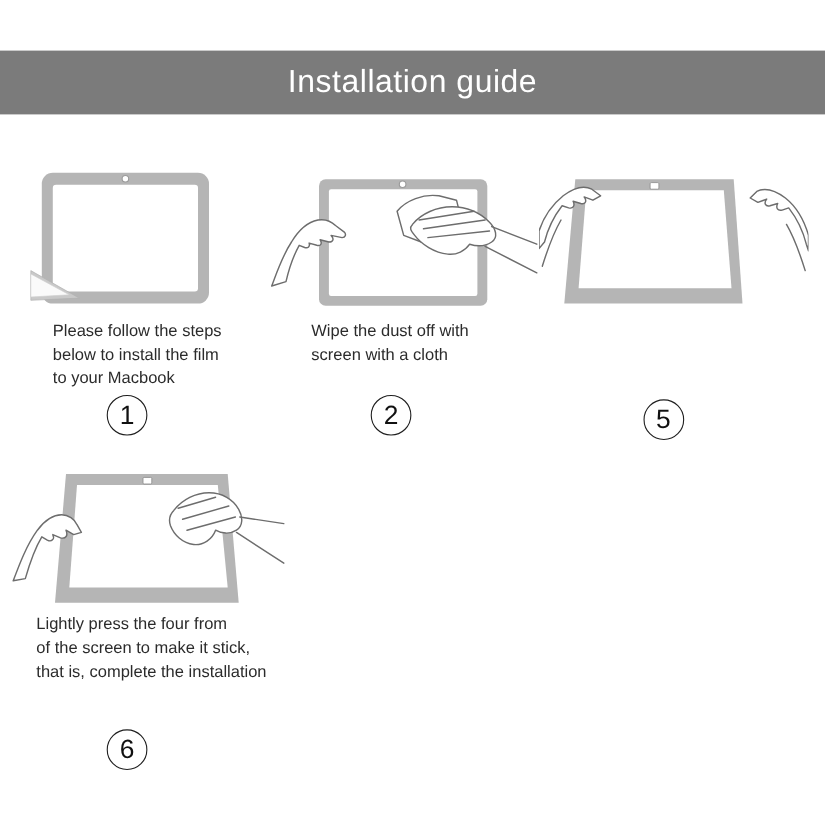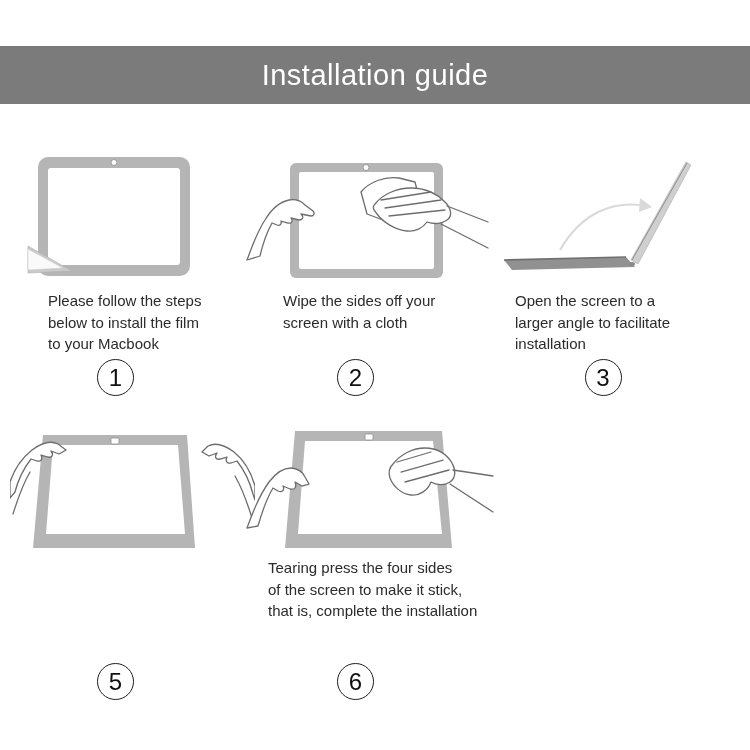--- a/index.html
+++ b/index.html
@@ -87,49 +87,27 @@
           <path class="handfill" d="M2,112 C8,96 12,84 20,72 C26,62 34,54 44,52 C50,51 56,53 60,57 L68,63 C70,65 69,68 66,68 L56,66 C59,69 58,72 54,72 L46,70 C48,73 47,76 43,75 L36,73 C37,76 35,78 32,77 L27,75 C22,84 18,95 15,108 Z"></path>
 
           <path class="handfill" d="M116,44 C124,34 140,28 154,30 L170,34 L176,58 C168,68 152,74 138,72 L122,66 Z"></path>
 
           <path class="handfill" d="M130,56 C138,46 152,40 166,40 C180,40 192,46 200,54 C206,60 208,68 202,72 C196,76 188,76 182,74 C178,80 170,84 162,83 C150,82 138,74 132,66 C128,61 127,59 130,56 Z"></path>
           <path class="line" d="M136,52 L186,44 M140,60 L196,52 M144,68 L200,62"></path>
 
           <path class="line" d="M202,58 L243,74 M196,76 L243,100"></path>
         </svg>
       </div>
-      <div class="caption cap-s2">Wipe the sides off your
+      <div class="caption cap-s2">Wipe the dust off with
 screen with a cloth</div>
       <div class="badge-row">
         <div class="num">2</div>
       </div>
     </div>
 
-    <div class="step row1">
-      <div class="ill">
-        <svg width="250" height="135" viewBox="0 0 250 135">
-
-          <path d="M70,102 C92,64 124,52 156,58" stroke="#d9d9d9" stroke-width="2" fill="none"></path>
-          <path d="M150,50 L162,59 L149,64 Z" fill="#d9d9d9"></path>
-
-          <path d="M141,112 L196,14 L201,17 L148,116 Z" fill="#cfcfcf" stroke="#b5b5b5" stroke-width="0.7"></path>
-          <path d="M142,112 L197,15" stroke="#8f8f8f" stroke-width="1" fill="none"></path>
-
-          <path d="M14,112 L136,109 L145,119 L22,122 Z" fill="#919191"></path>
-          <path d="M14,112 L136,109" stroke="#6f6f6f" stroke-width="1.6" fill="none"></path>
-          <ellipse cx="142" cy="116" rx="3" ry="2" fill="#8a8a8a"></ellipse>
-        </svg>
-      </div>
-      <div class="caption cap-s3">Open the screen to a
-larger angle to facilitate
-installation</div>
-      <div class="badge-row">
-        <div class="num">3</div>
-      </div>
-    </div>
 
 
     <div class="step row2">
       <div class="ill">
         <svg width="245" height="130" viewBox="0 0 245 130">
           <path class="bezel" d="M33,15 L177,15 L185,128 L23,128 Z"></path>
           <path class="scr" d="M43,25 L168,25 L175,114 L36,114 Z"></path>
           <rect x="101" y="18" width="8" height="6" rx="1" fill="#ffffff" stroke="#8f8f8f" stroke-width="0.8"></rect>
 
           <path class="handfill" d="M0,62 C4,50 12,38 22,30 C30,24 40,20 48,24 L56,30 L49,34 L41,31 C44,35 42,38 38,37 L31,35 C33,39 31,42 27,41 L21,39 C14,48 8,60 5,72 L0,78 Z"></path>
@@ -152,21 +130,21 @@
           <rect x="120" y="14" width="8" height="6" rx="1" fill="#ffffff" stroke="#8f8f8f" stroke-width="0.8"></rect>
 
           <path class="handfill" d="M2,108 C8,92 14,76 24,62 C30,54 38,48 46,48 C52,48 58,52 60,57 L64,64 L57,66 L50,62 C52,67 50,70 45,69 L38,66 C40,70 37,73 33,71 L28,68 C22,78 17,92 13,106 Z"></path>
 
           <path class="handfill" d="M148,44 C156,34 168,28 180,28 C192,28 202,34 207,43 C211,50 211,58 205,62 C199,66 191,65 186,62 C183,70 175,76 166,75 C156,74 148,66 145,58 C143,52 144,48 148,44 Z"></path>
           <path class="line" d="M152,42 L186,32 M156,52 L198,40 M160,62 L204,50"></path>
 
           <path class="line" d="M208,50 L248,56 M205,64 L248,92"></path>
         </svg>
       </div>
-      <div class="caption cap-s6">Tearing press the four sides
+      <div class="caption cap-s6">Lightly press the four from
 of the screen to make it stick,
 that is, complete the installation</div>
       <div class="badge-row">
         <div class="num">6</div>
       </div>
     </div>
 
   </div>
 </div>
 

